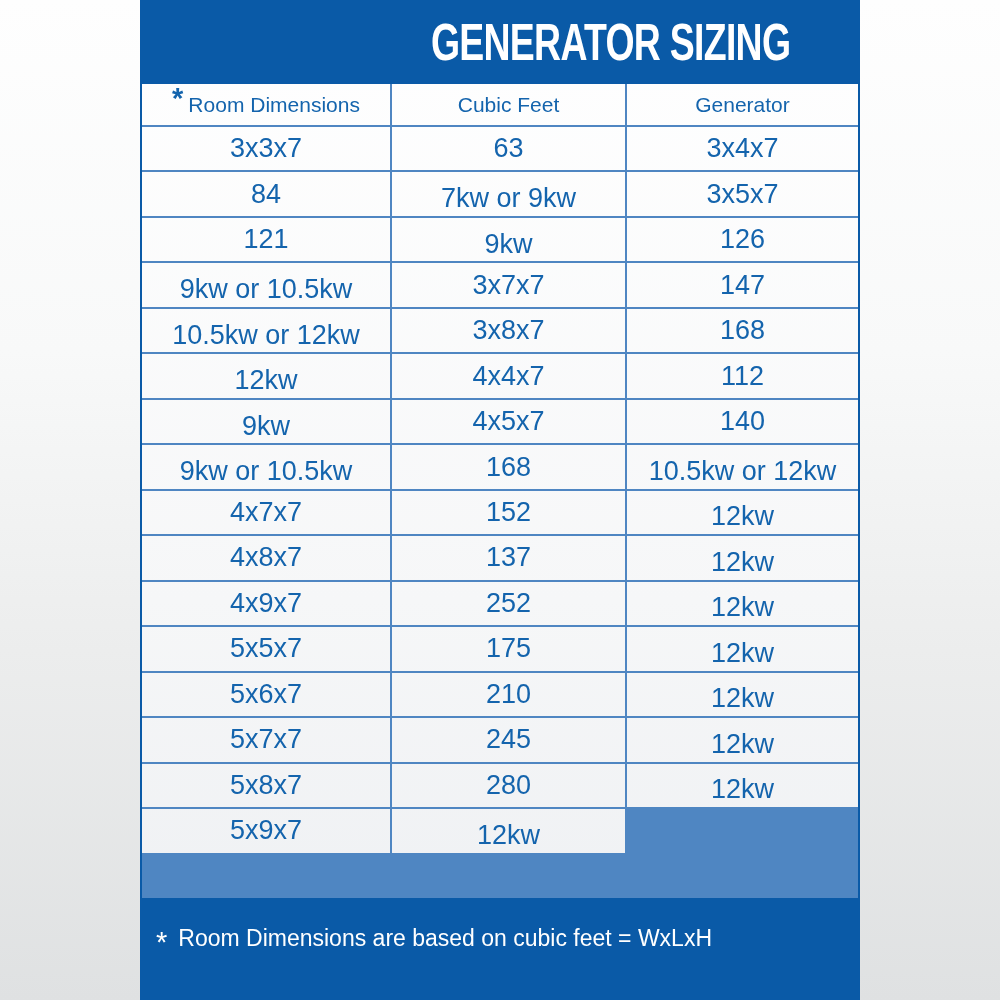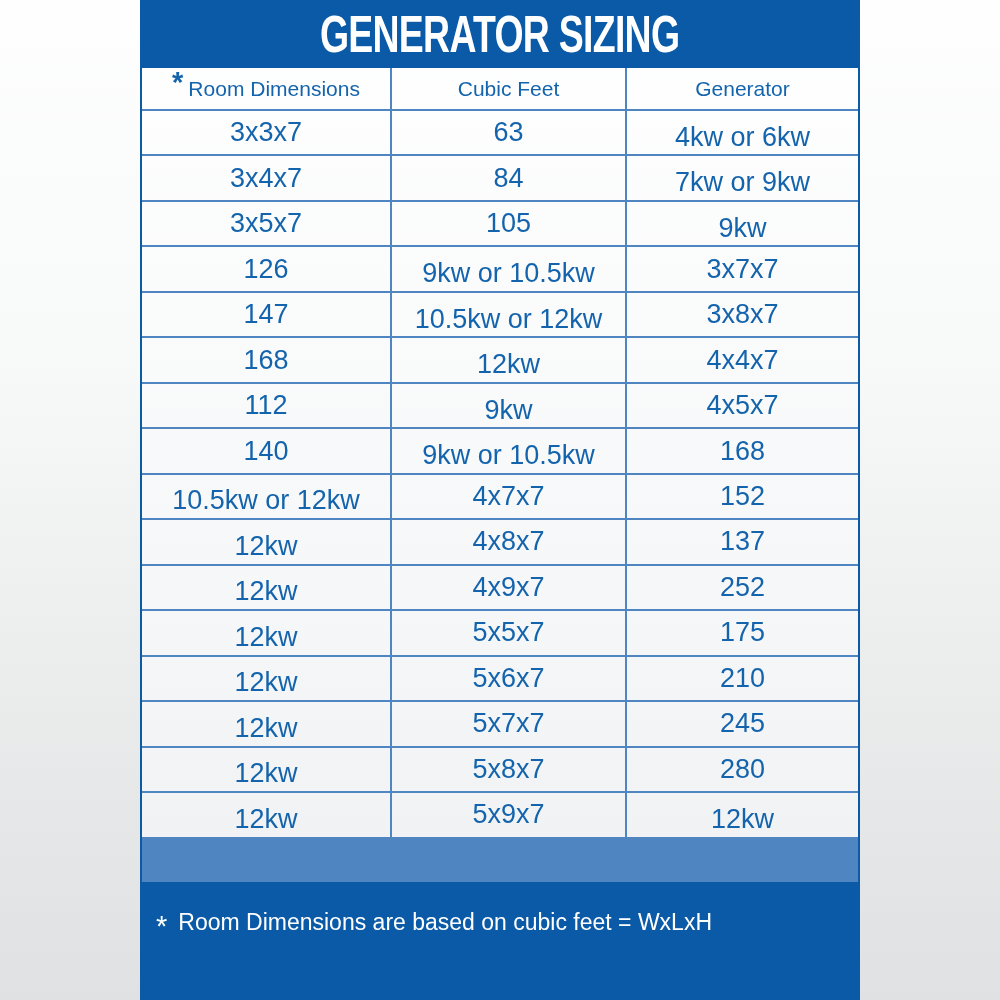--- a/index.html
+++ b/index.html
@@ -15,24 +15,24 @@
   }
   .panel {
     position: absolute;
     left: 140px;
     top: 0;
     width: 720px;
     height: 1000px;
     background: #0a5aa7;
   }
   .title-band {
-    height: 68px;
+    height: 84px;
     display: flex;
     align-items: center;
-    justify-content: center;
+    justify-content: flex-end;
   }
   .title {
     margin: 0;
     color: #ffffff;
     font-size: 52px;
     font-weight: bold;
     letter-spacing: -1px;
     white-space: nowrap;
     transform: scaleX(0.72);
     transform-origin: center;
@@ -98,26 +98,25 @@
     </div>
     <div class="cell header">
       <span>Cubic Feet</span>
     </div>
     <div class="cell header">
       <span>Generator</span>
     </div>
 
   <div class="cell">3x3x7</div>
       <div class="cell">63</div>
-      <div class="cell gen">4kw or 6kw</div>
       <div class="cell">3x4x7</div>
       <div class="cell">84</div>
       <div class="cell gen">7kw or 9kw</div>
       <div class="cell">3x5x7</div>
-      <div class="cell">105</div>
+      <div class="cell">121</div>
       <div class="cell gen">9kw</div>
       <div class="cell">126</div>
       <div class="cell gen">9kw or 10.5kw</div>
       <div class="cell">3x7x7</div>
       <div class="cell">147</div>
       <div class="cell gen">10.5kw or 12kw</div>
       <div class="cell">3x8x7</div>
       <div class="cell">168</div>
       <div class="cell gen">12kw</div>
       <div class="cell">4x4x7</div>

